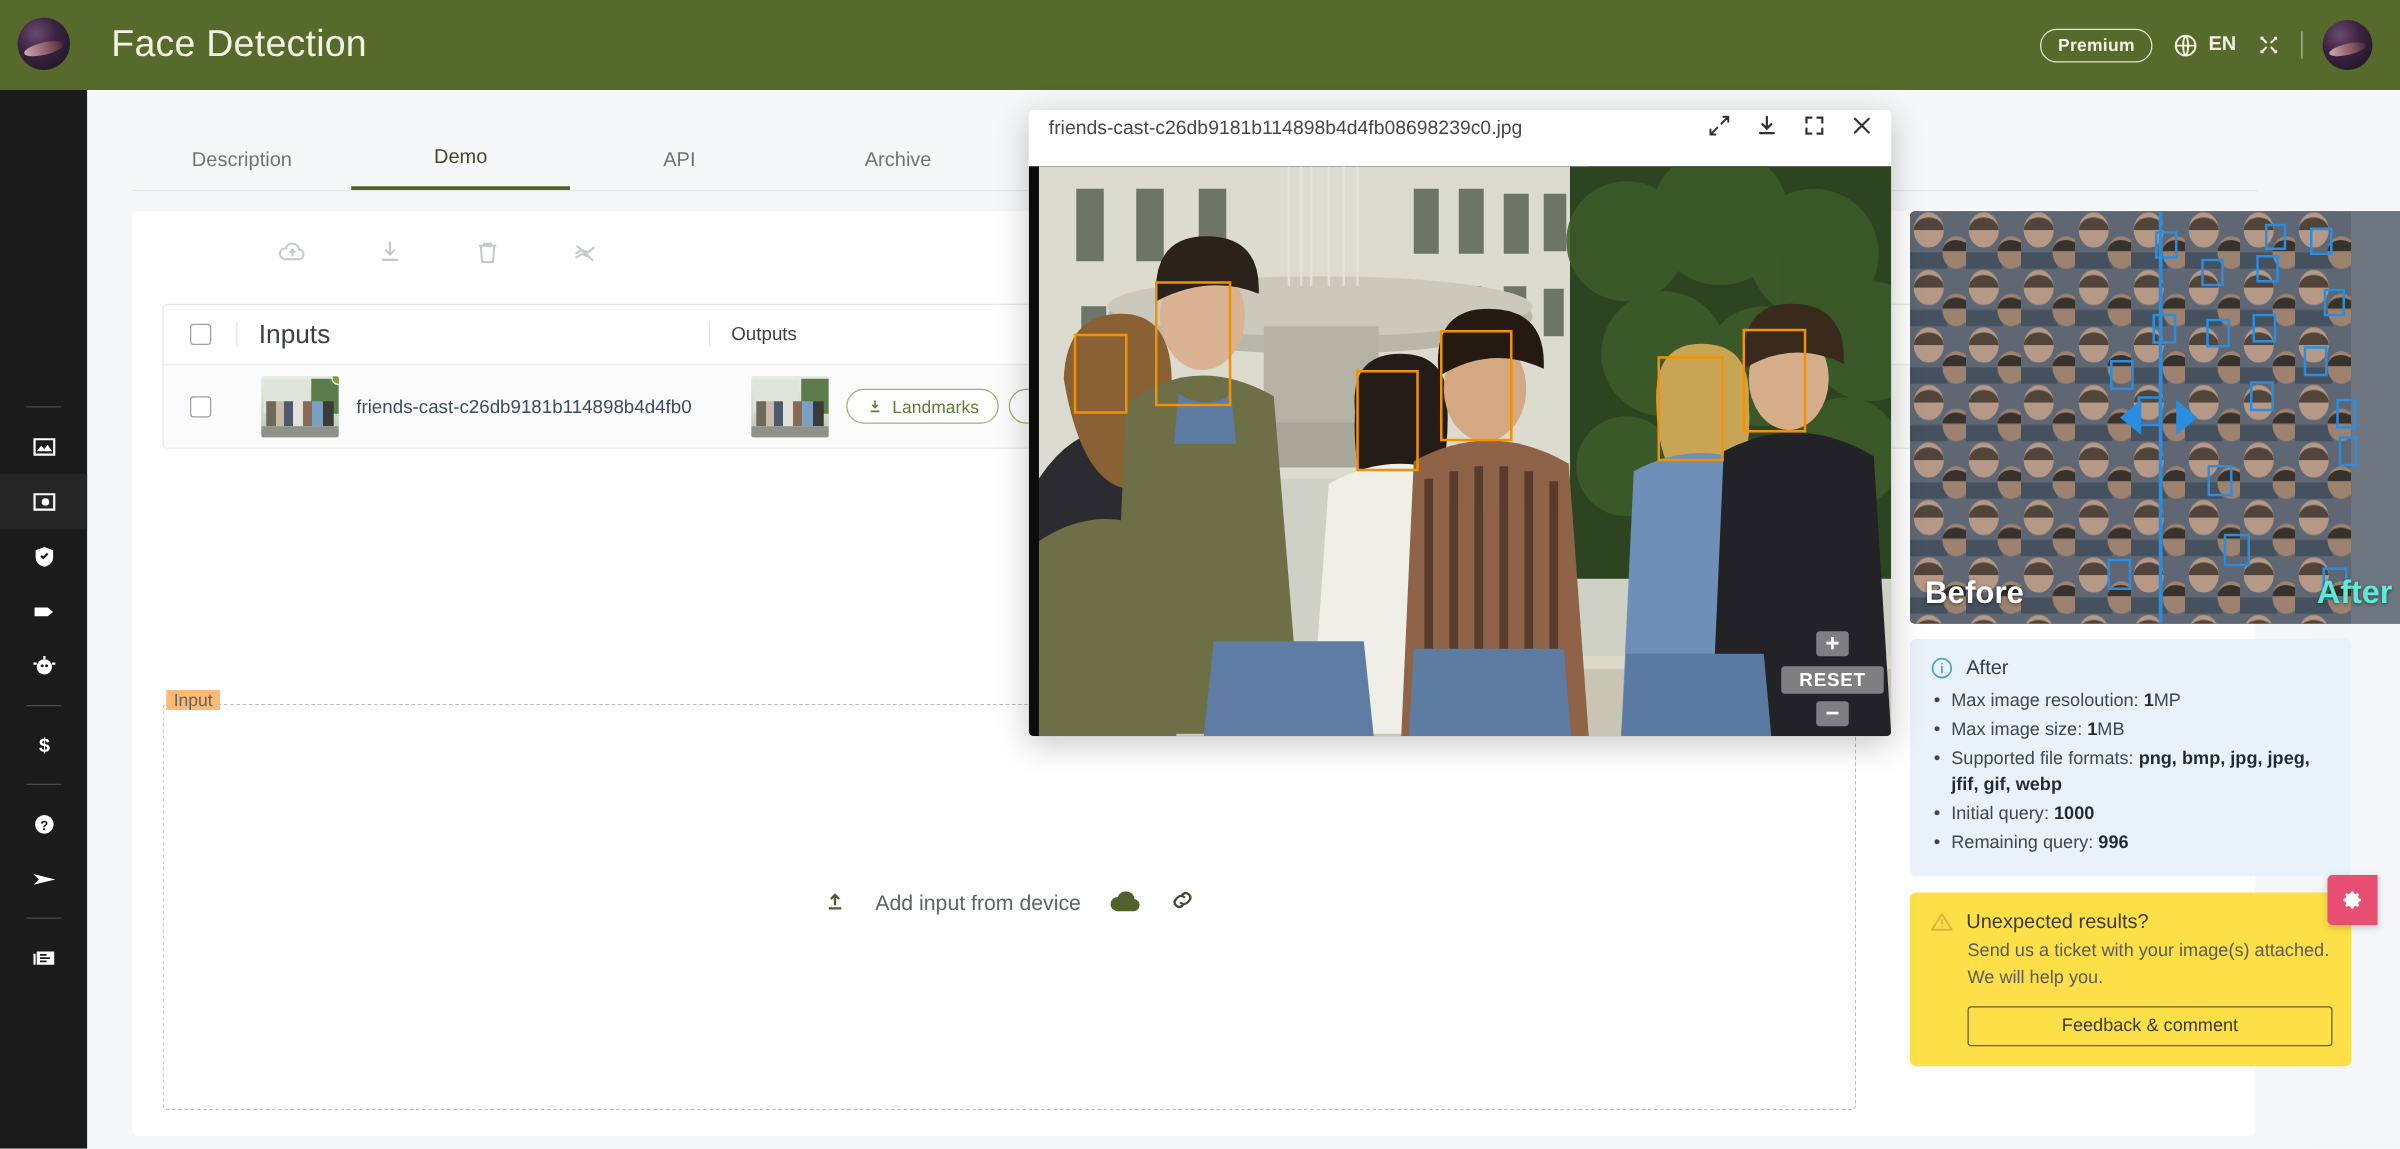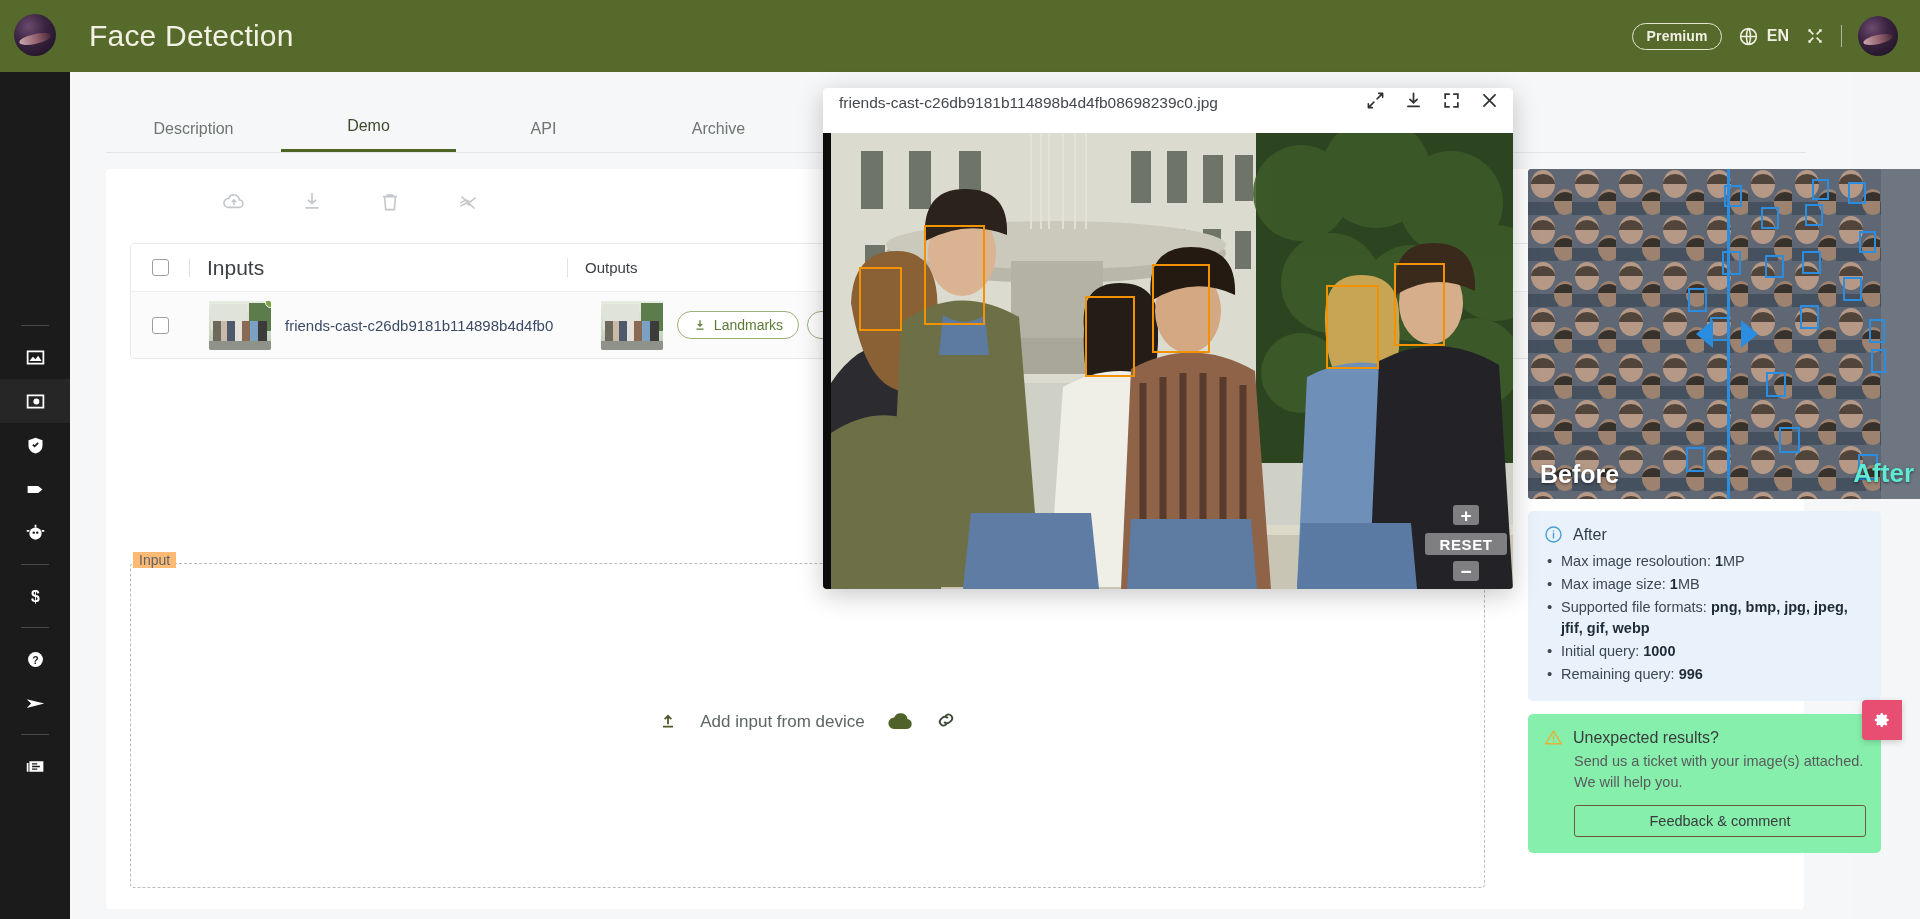--- a/index.html
+++ b/index.html
@@ -184,21 +184,21 @@
   .note-list li {
     font-size: 14.5px; color: #3b4753; line-height: 21px; padding-left: 17px; position: relative;
     margin-top: 2px;
   }
   .note-list li::before {
     content: "•"; position: absolute; left: 3px; top: -1px; color: #3b4753; font-size: 15px;
   }
   .note-list b { color: #1f2b36; }
 
   .warn-card {
-    margin-top: 13px; width: 353px; background: #86efac; border-radius: 5px; padding: 14px 16px 16px;
+    margin-top: 13px; width: 353px; background: #fde047; border-radius: 5px; padding: 14px 16px 16px;
   }
   .warn-head { display: flex; align-items: center; gap: 10px; }
   .warn-title { font-size: 16px; color: #3a3b3d; }
   .warn-text { margin-left: 30px; font-size: 14.5px; color: #5a5b5d; line-height: 21px; margin-top: 4px; }
   .warn-btn {
     margin-left: 30px; margin-top: 12px; width: 292px; height: 32px; border: 1px solid #6b5a3a;
     border-radius: 3px; background: transparent; font-size: 14.5px; color: #3a3b3d;
     display: flex; align-items: center; justify-content: center; cursor: pointer;
     font-family: "Liberation Sans", sans-serif;
   }

